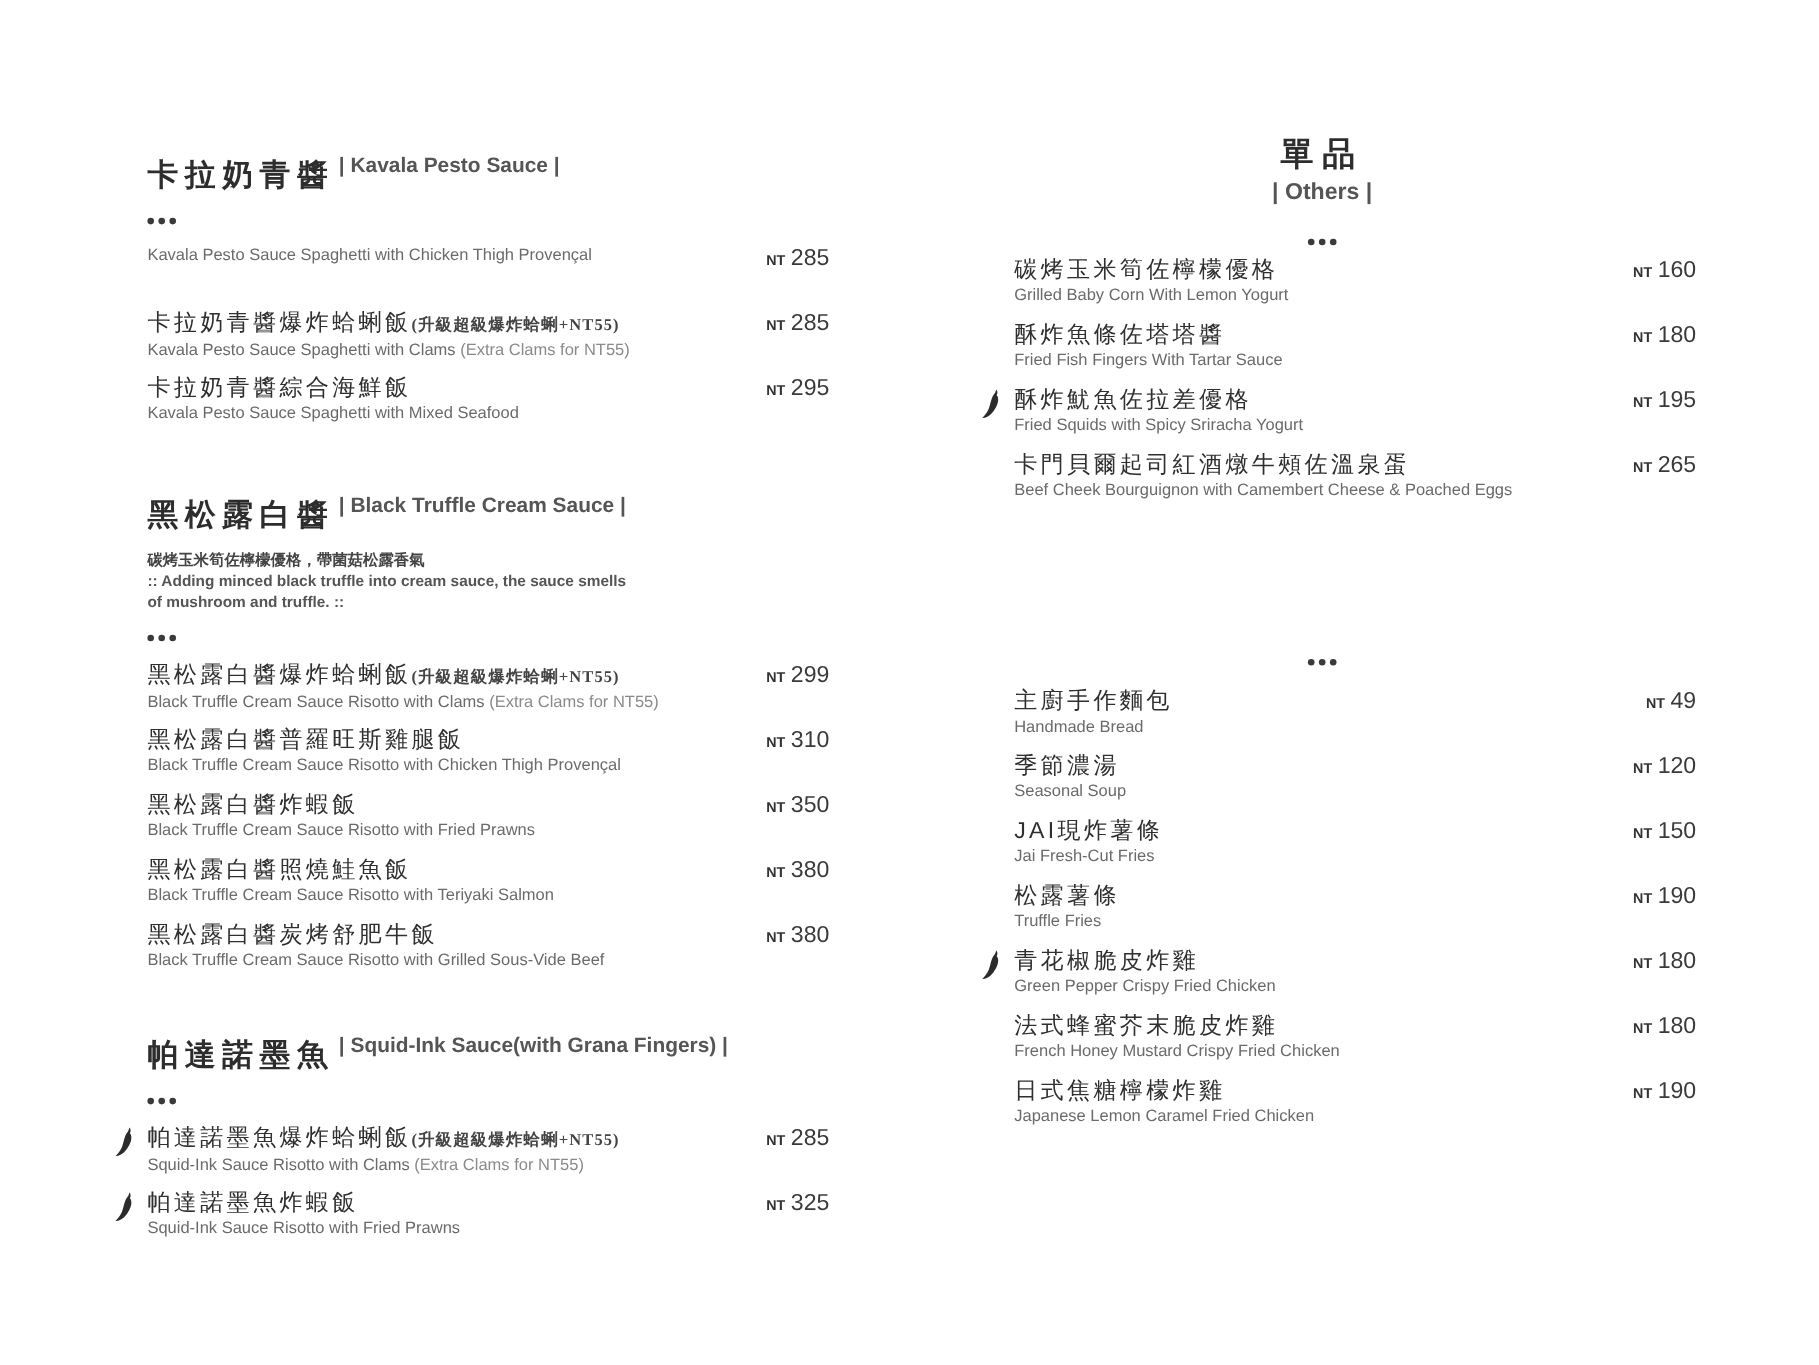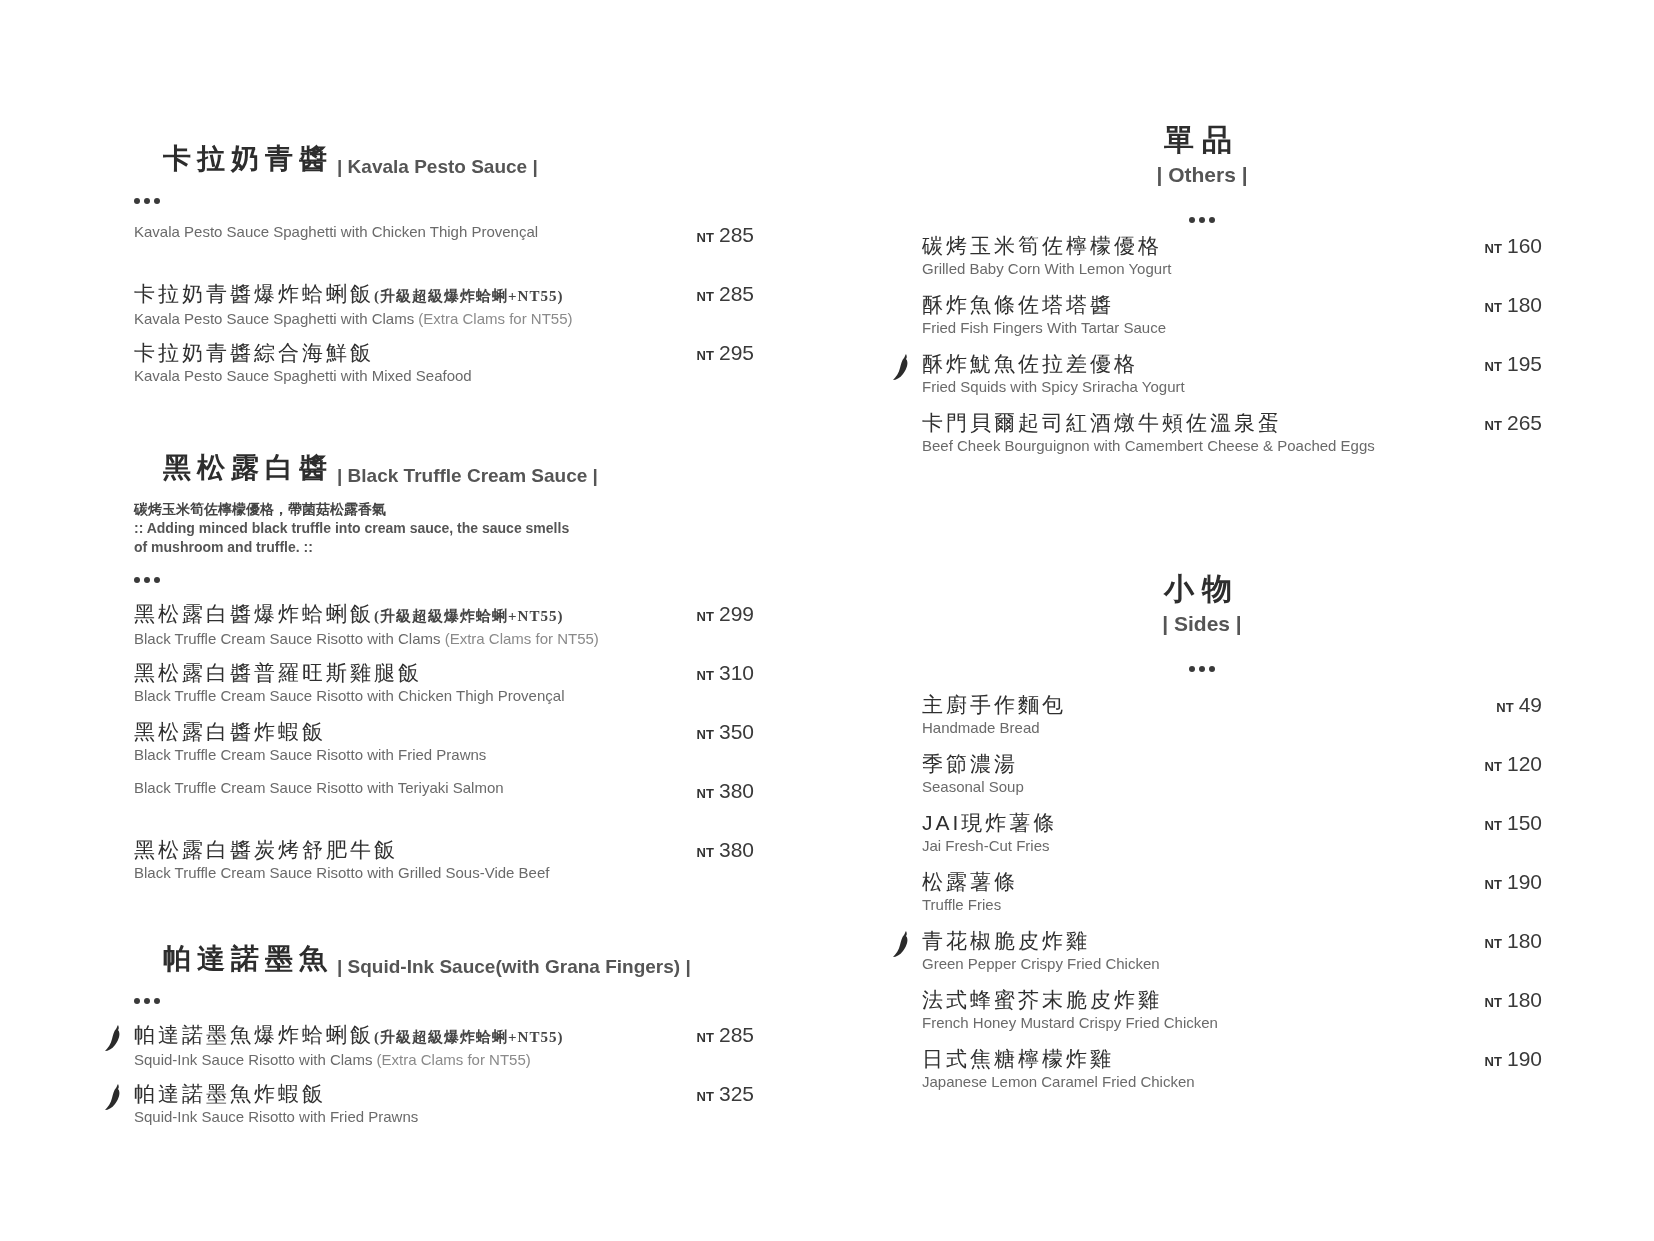--- a/index.html
+++ b/index.html
@@ -5,21 +5,21 @@
     html, body { margin: 0; padding: 0; background: #ffffff; }
     body {
       width: 1654px; height: 1241px; position: relative; overflow: hidden;
       font-family: "Liberation Sans", "DejaVu Sans", sans-serif;
       color: #3a3a3a;
     }
     .col { position: absolute; }
     .col-left { left: 134px; top: 140px; width: 620px; }
     .col-right { left: 922px; top: 120px; width: 620px; }
 
-    .sec-head { display: flex; align-items: flex-end; white-space: nowrap; margin-left: 29px; }
+    .sec-head { display: flex; align-items: flex-start; white-space: nowrap; }
     .sec-zh { font-size: 28px; font-weight: bold; letter-spacing: 6px; color: #2d2d2d; }
     .sec-en { font-size: 19px; font-weight: bold; color: #555555; margin-left: 4px; }
 
     .sec-head-center { text-align: center; }
     .sec-head-center .sec-zh { display: block; font-size: 30px; letter-spacing: 8px; }
     .sec-head-center .sec-en { display: block; font-size: 21px; margin-left: 0; margin-top: 2px; }
 
     .dots { display: flex; gap: 4px; height: 10px; align-items: center; }
     .dot { width: 6px; height: 6px; border-radius: 50%; background: #3a3a3a; }
     .dots-center { justify-content: center; }
@@ -95,20 +95,21 @@
       <div class="item-zh"><span>黑松露白醬普羅旺斯雞腿飯</span></div>
       <div class="item-en"><span>Black Truffle Cream Sauce Risotto with Chicken Thigh Provençal</span></div>
       <div class="price"><span class="cur">NT</span><span>310</span></div>
     </div>
     <div class="item">
       <div class="item-zh"><span>黑松露白醬炸蝦飯</span></div>
       <div class="item-en"><span>Black Truffle Cream Sauce Risotto with Fried Prawns</span></div>
       <div class="price"><span class="cur">NT</span><span>350</span></div>
     </div>
     <div class="item">
+      <div class="item-zh"><span>黑松露白醬照燒鮭魚飯</span></div>
       <div class="item-en"><span>Black Truffle Cream Sauce Risotto with Teriyaki Salmon</span></div>
       <div class="price"><span class="cur">NT</span><span>380</span></div>
     </div>
     <div class="item">
       <div class="item-zh"><span>黑松露白醬炭烤舒肥牛飯</span></div>
       <div class="item-en"><span>Black Truffle Cream Sauce Risotto with Grilled Sous-Vide Beef</span></div>
       <div class="price"><span class="cur">NT</span><span>380</span></div>
     </div>
   </div>
 
@@ -180,24 +181,20 @@
     <div class="item">
       <div class="item-zh"><span>卡門貝爾起司紅酒燉牛頰佐溫泉蛋</span></div>
       <div class="item-en"><span>Beef Cheek Bourguignon with Camembert Cheese &amp; Poached Eggs</span></div>
       <div class="price"><span class="cur">NT</span><span>265</span></div>
     </div>
   </div>
 
   <div style="height:100px"></div>
 
   <div>
-    <div class="sec-head-center" style="margin-left:80px; width:400px;">
-      <span class="sec-zh">小物</span>
-      <span class="sec-en">| Sides |</span>
-    </div>
     <div class="dots dots-center" style="margin-top:28px; margin-left:80px; width:400px;">
         <span class="dot"></span>
         <span class="dot"></span>
         <span class="dot"></span>
       </div>
     <div style="height:18px"></div>
 
     <div class="item">
       <div class="item-zh"><span>主廚手作麵包</span></div>
       <div class="item-en"><span>Handmade Bread</span></div>

